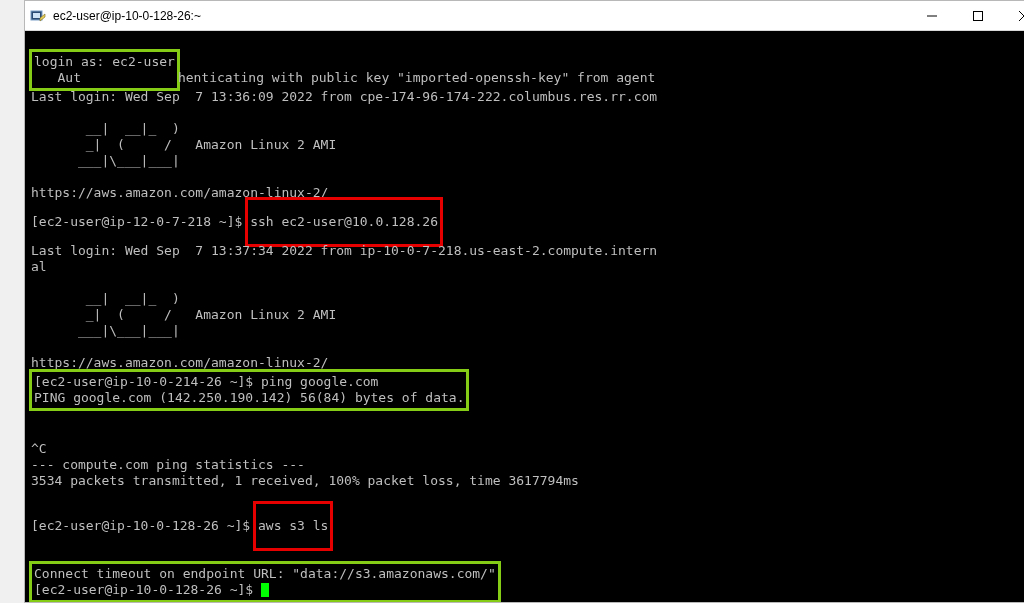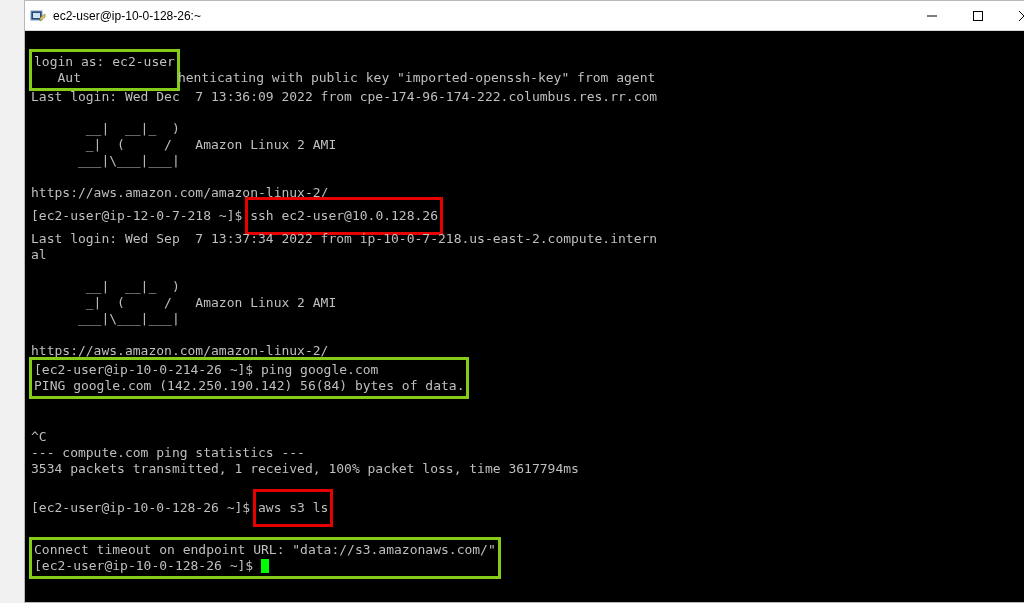--- a/index.html
+++ b/index.html
@@ -56,21 +56,21 @@
   letter-spacing:0px;
   white-space:pre;
   overflow:hidden;
   position:relative;
 }
 .line { white-space:pre; font-family:inherit; }
 .hl {
   outline:3px solid #e60000;
   outline-offset:0;
   display:inline-block;
-  padding:8px 2px;
+  padding:14px 2px;
   margin:-1px -2px;
 }
 .hl-block {
   border:3px solid #84cc16;
   padding:2px 2px;
   margin:-2px -2px;
   display:inline-block;
 }
 .cursor {
   display:inline-block;
@@ -110,21 +110,21 @@
       <svg width="10" height="10" viewBox="0 0 10 10">
           <line x1="0" y1="0" x2="10" y2="10" stroke="#000" stroke-width="1"></line>
           <line x1="10" y1="0" x2="0" y2="10" stroke="#000" stroke-width="1"></line>
         </svg>
     </div>
   </div>
 
   <div class="terminal">
 <span class="hl-block"><span class="line">login as: ec2-user</span>
 <span class="line">   Aut</span></span><span class="line">henticating with public key "imported-openssh-key" from agent</span>
-<span class="line">Last login: Wed Dec  7 13:36:09 2022 from cpe-174-96-174-222.columbus.res.rr.com</span>
+<span class="line">Last login: Wed Sep  7 13:36:09 2022 from cpe-174-96-174-222.columbus.res.rr.com</span>
 <span class="line"> </span>
 <span class="line">       __|  __|_  )</span>
 <span class="line">       _|  (     /   Amazon Linux 2 AMI</span>
 <span class="line">      ___|\___|___|</span>
 <span class="line"> </span>
 <span class="line">https://aws.amazon.com/amazon-linux-2/</span>
 <span class="line"><span>[ec2-user@ip-12-0-7-218 ~]$ </span><span class="hl">ssh ec2-user@10.0.128.26</span></span>
 <span class="line">Last login: Wed Sep  7 13:37:34 2022 from ip-10-0-7-218.us-east-2.compute.intern</span>
 <span class="line">al</span>
 <span class="line"> </span>

